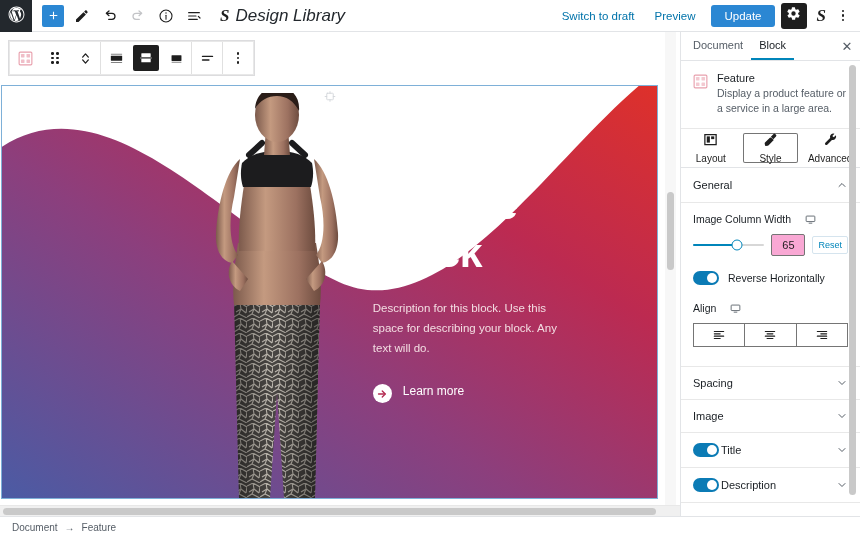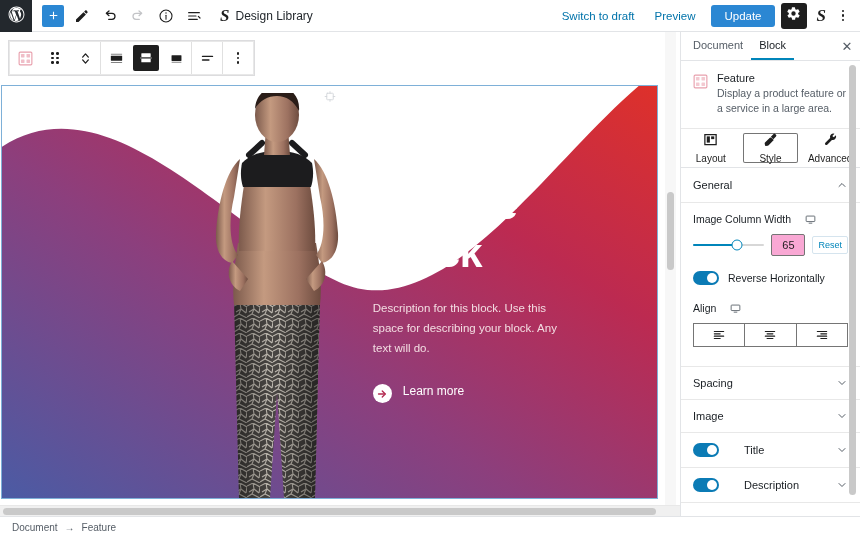--- a/index.html
+++ b/index.html
@@ -39,21 +39,21 @@
   .tb-btn.primary svg { width: 13px; height: 13px; }
   .stackable-logo {
     display:flex; align-items:center; gap:6px;
     margin-left: 12px; cursor: pointer;
   }
   .s-glyph {
     font-family: "Liberation Serif", serif;
     font-weight: bold; font-style: italic;
     font-size: 17px; color: #1e1e1e; line-height: 1;
   }
-  .design-lib-label { font-size: 12px; color: #23282d; }
+  .design-lib-label { font-size: 17px; color: #23282d; font-style: italic; }
   .tb-right {
     margin-left: auto; display: flex; align-items: center;
     gap: 0px; padding-right: 6px;
   }
   .link-btn {
     font-size: 11.5px; color: #0073aa; cursor: pointer;
     padding: 0 10px; white-space: nowrap;
   }
   .update-btn {
     background: #2b87d3; color: #fff; font-size: 11.5px;
@@ -281,21 +281,21 @@
   .align-group { display:flex; margin-top: 2px; }
   .align-btn {
     flex: 1 1 0; height: 24px; border: 1px solid #757575;
     background: #fff; display:flex; align-items:center;
     justify-content:center; cursor:pointer; margin-left: -1px;
   }
   .align-btn:first-child { margin-left: 0; }
   .align-btn svg { width: 14px; height: 14px; display:block; color:#1e1e1e; }
 
   .sb-row {
-    display:flex; align-items:center; gap: 25px;
+    display:flex; align-items:center; gap: 2px;
     padding: 10px 12px; border-bottom: 1px solid #e8e8e8;
     cursor: pointer;
   }
   .sb-row .chev { margin-left: auto; }
   .sb-row-label { font-size: 11px; color: #191e23; }
   .sb-gap { height: 8px; background: #fff; border-bottom: 1px solid #e8e8e8; }
 
   .sidebar-scrollbar {
     position:absolute; right: 3px; top: 31px; bottom: 2px; width: 9px;
     z-index: 10;

